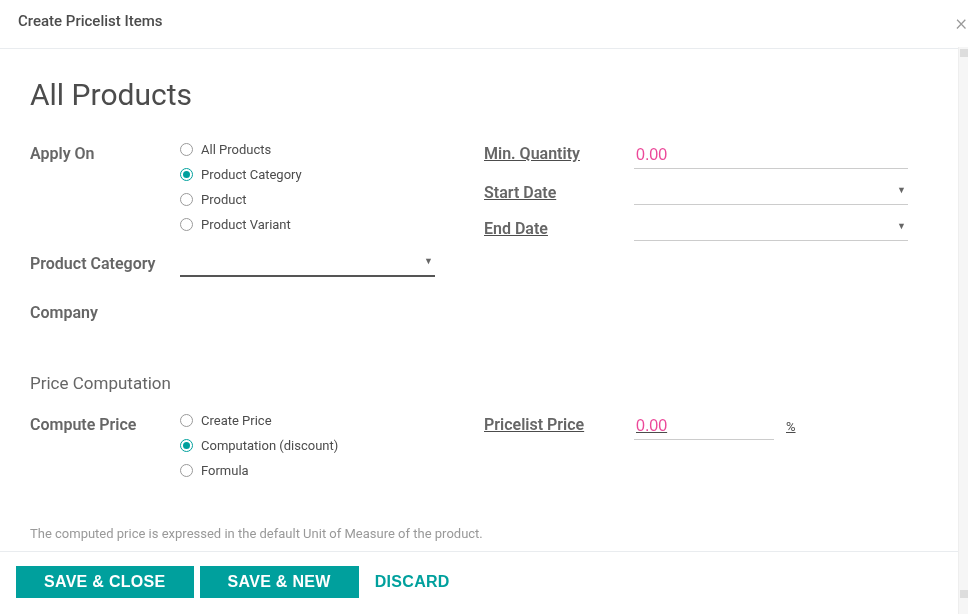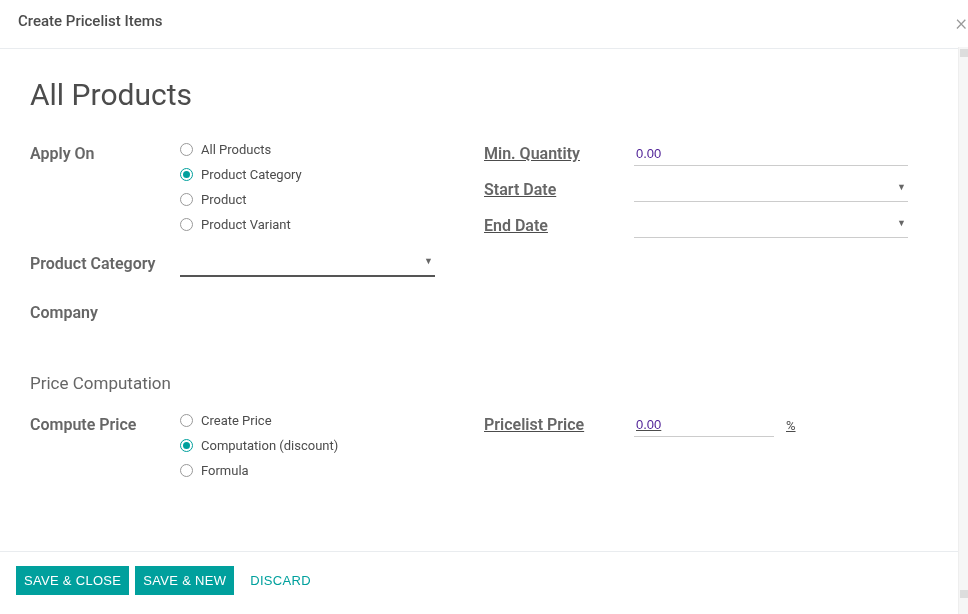--- a/index.html
+++ b/index.html
@@ -21,36 +21,36 @@
     .field-label { width: 150px; flex-shrink: 0; font-size: 16px; font-weight: 600; color: #666; padding-top: 2px; }
     .field-value { flex: 1; min-width: 0; }
     
     .radio-list { display: flex; flex-direction: column; gap: 10px; }
     .radio-item { display: flex; align-items: center; gap: 8px; cursor: pointer; }
     .radio-circle { width: 13px; height: 13px; border: 1px solid #999; border-radius: 50%; position: relative; flex-shrink: 0; }
     .radio-circle.checked { border-color: #00a09d; }
     .radio-circle.checked::after { content: ''; position: absolute; top: 2px; left: 2px; width: 7px; height: 7px; background: #00a09d; border-radius: 50%; }
     .radio-label { font-size: 13px; color: #4c4c4c; }
     
-    .input-underline { border: none; border-bottom: 1px solid #ccc; width: 100%; font-size: 13px; padding: 4px 2px; background: transparent; outline: none; color: #4c1d95; }
+    .input-underline { border: none; border-bottom: 1px solid #ccc; width: 100%; font-size: 16px; padding: 4px 2px; background: transparent; outline: none; color: #ec4899; }
     
     .select-wrap { position: relative; border-bottom: 1px solid #ccc; }
     .select-caret { position: absolute; right: 2px; top: 4px; font-size: 9px; color: #666; pointer-events: none; }
     .select-input { border: none; width: 100%; font-size: 13px; padding: 4px 2px; background: transparent; outline: none; }
     
     .section-title { font-size: 17px; font-weight: 400; color: #666; margin: 43px 0 20px 0; }
     
     .percent-wrap { display: flex; align-items: center; gap: 12px; }
     .percent-wrap .input-underline { width: 140px; }
     .percent-symbol { font-size: 13px; color: #4c4c4c; }
     
     .footer-note { color: #999; font-size: 13px; margin-top: 40px; }
     
     .modal-footer { padding: 14px 16px; border-top: 1px solid #e9ecef; display: flex; gap: 6px; align-items: center; }
-    .btn { padding: 7px 8px; font-size: 13px; font-weight: 400; border: none; cursor: pointer; letter-spacing: 0.3px; }
+    .btn { padding: 7px 28px; font-size: 16px; font-weight: 700; border: none; cursor: pointer; letter-spacing: 0.3px; }
     .btn-primary { background: #00a09d; color: #fff; }
     .btn-link { background: transparent; color: #00a09d; padding-left: 10px; }
     
     .scrollbar-track { position: absolute; right: 0; top: 47px; bottom: 0; width: 10px; background: #f6f6f6; border-left: 1px solid #eee; }
     .scrollbar-thumb-top { position: absolute; top: 2px; width: 8px; height: 8px; left: 1px; background: #ddd; }
     .scrollbar-thumb-bottom { position: absolute; bottom: 16px; width: 8px; height: 8px; left: 1px; background: #ddd; }
 
     .product-category-group { margin-top: 20px; }
     .product-category-group .field-value { max-width: 255px; }
     .company-group { margin-top: 24px; }
@@ -185,20 +185,21 @@
         <div class="field-label">Pricelist Price</div>
         <div class="field-value percent-wrap">
           <input type="text" class="input-underline" value="0.00" style="">
           <span class="percent-symbol">%</span>
         </div>
       </div>
     </div>
       </div>
   </div>
 
+  <div class="footer-note">The computed price is expressed in the default Unit of Measure of the product.</div>
 
 </div>
 
 <div class="modal-footer">
   <button class="btn btn-primary">SAVE &amp; CLOSE</button>
   <button class="btn btn-primary">SAVE &amp; NEW</button>
   <button class="btn btn-link">DISCARD</button>
 </div>
 
 <div class="scrollbar-track">

